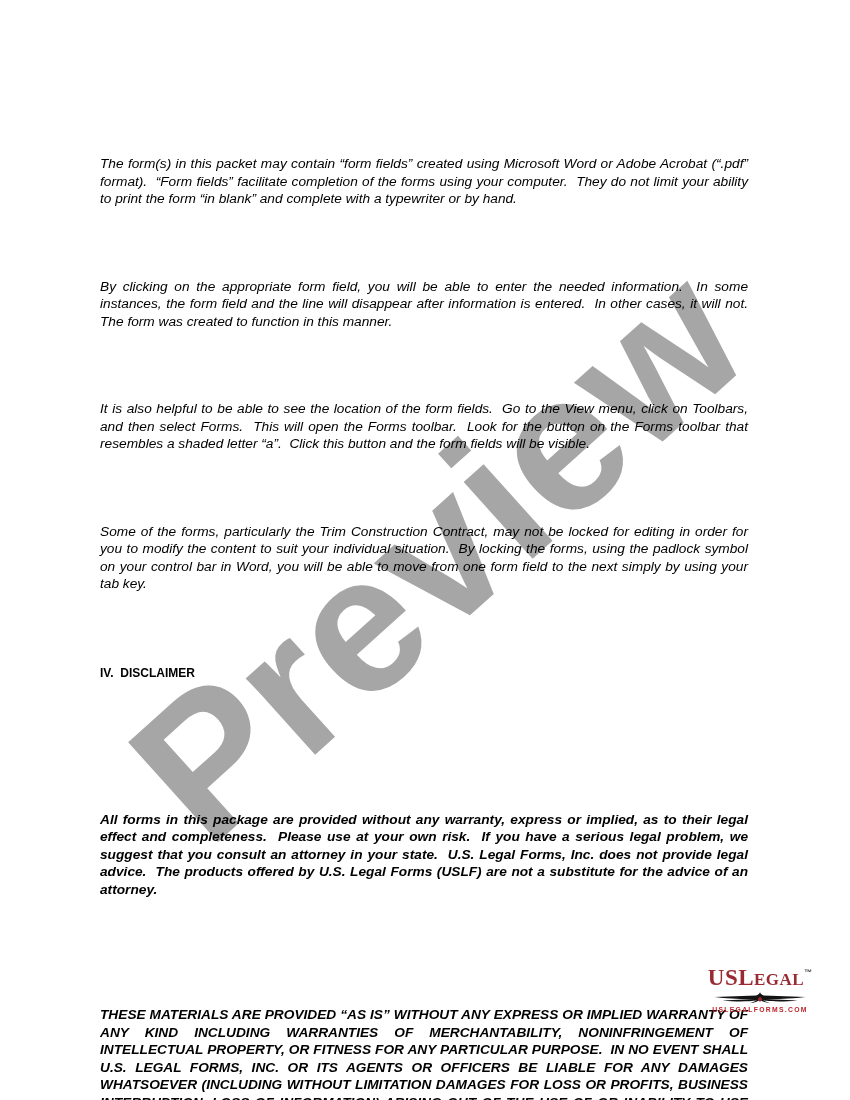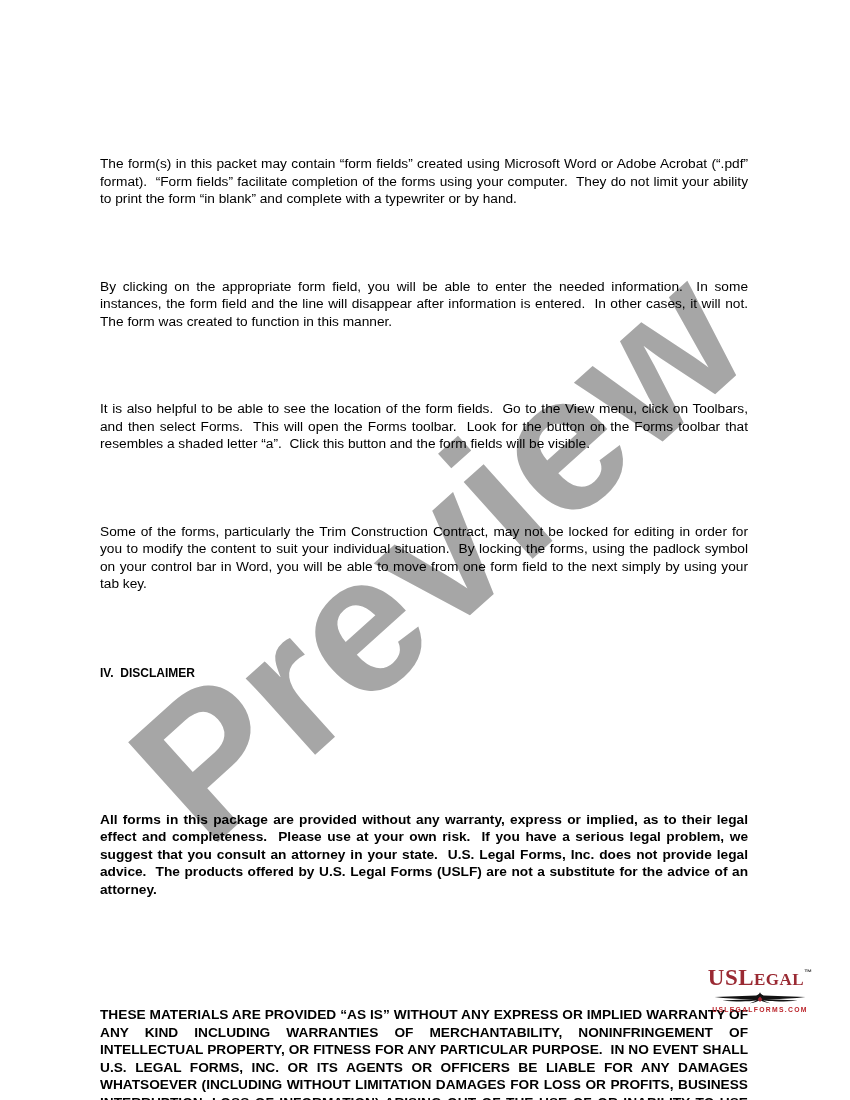--- a/index.html
+++ b/index.html
@@ -33,21 +33,21 @@
     top: 120px;
     width: 648px;
     z-index: 2;
     color: #000000;
     font-size: 13.7px;
     line-height: 17.5px;
     text-align: justify;
     white-space: pre-wrap;
   }
 
-  .para { margin: 0 0 17.5px 0; }
+  .para { margin: 0 0 17.5px 0; font-style: italic; }
   .para.bold { font-weight: bold; margin-top: 38px; }
 
   .heading {
     margin: 0 0 19px 0;
     font-size: 12px;
     line-height: 21px;
     font-weight: bold;
     text-align: left;
   }
 

